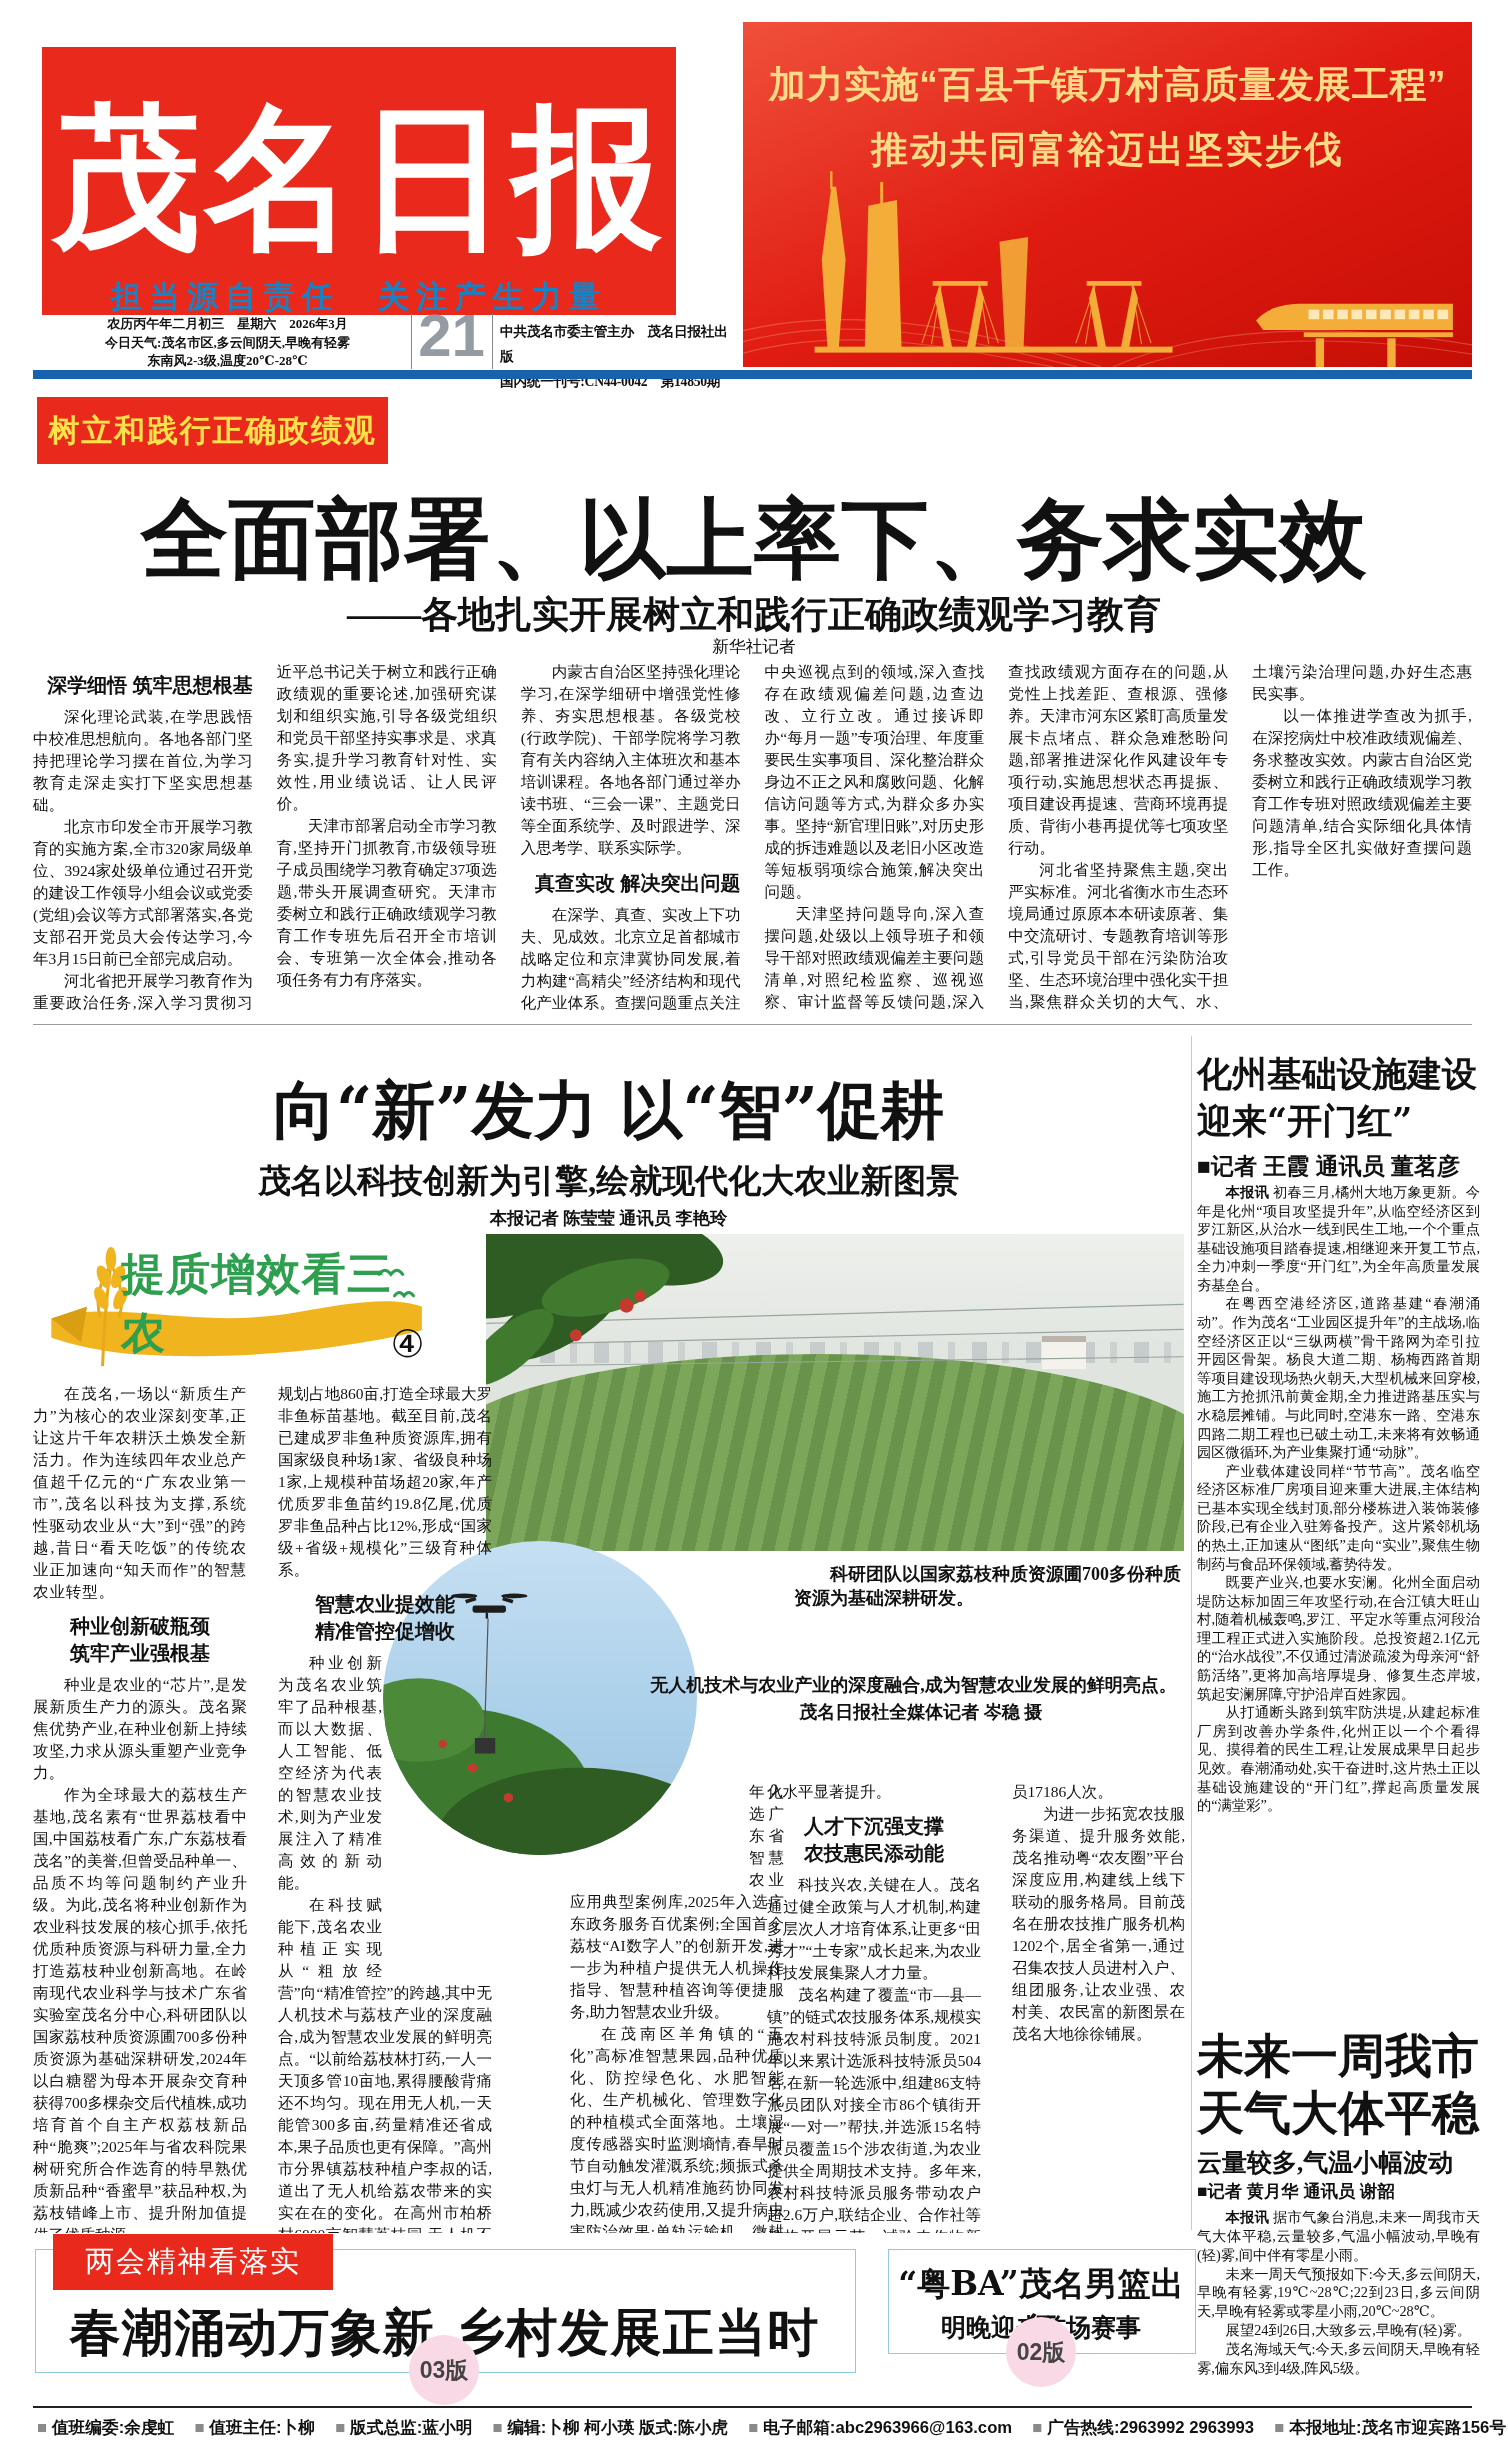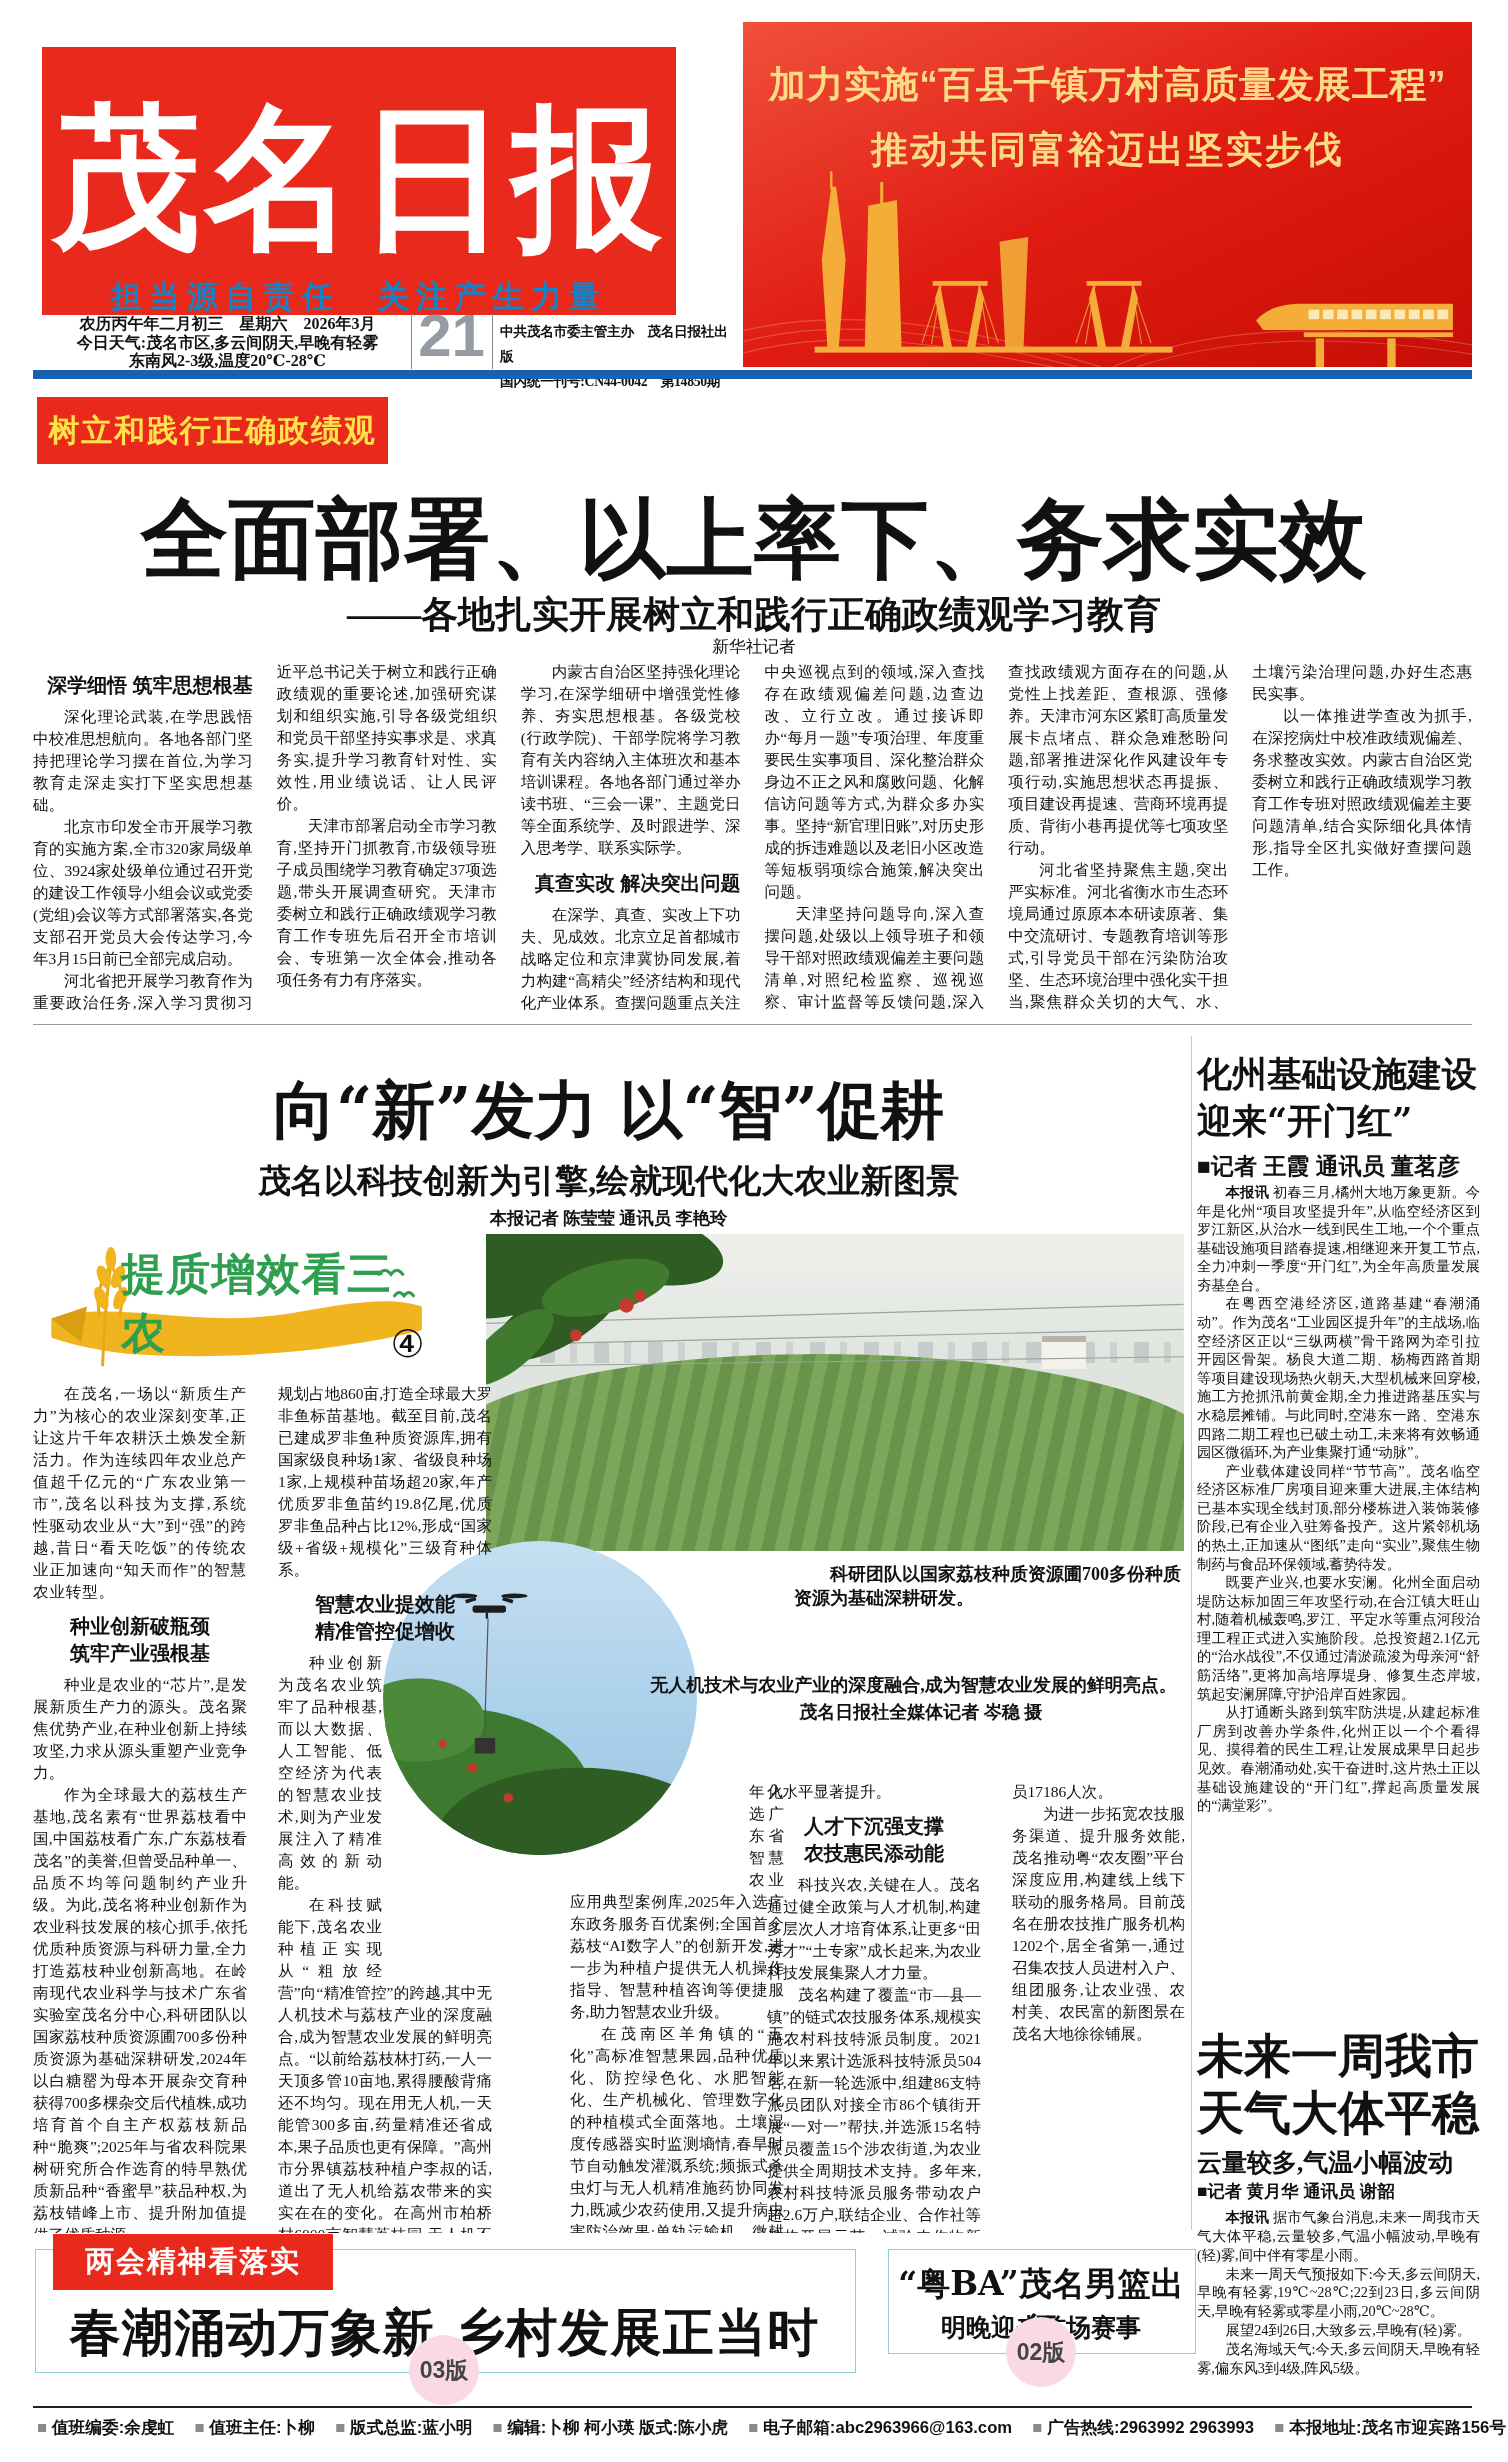--- a/index.html
+++ b/index.html
@@ -5,21 +5,21 @@
   html,body{margin:0;padding:0;background:#e9e9e9;}
   .page{position:relative;width:1508px;height:2462px;background:#ffffff;overflow:hidden;
         font-family:"Liberation Serif","DejaVu Serif",serif;color:#111;}
   
   .masthead{position:absolute;left:42px;top:47px;width:634px;height:268px;background:#e8291c;
             display:flex;align-items:center;justify-content:center;}
   .masthead-title{color:#fff;font-size:149px;font-weight:900;letter-spacing:4.8px;
             font-family:"DejaVu Serif",serif;transform:scaleY(1.05);}
   .slogan{position:absolute;left:42px;top:276px;width:634px;text-align:center;color:#1583c5;
             font-size:31px;font-weight:bold;letter-spacing:7.2px;font-family:"Liberation Sans",sans-serif;}
-  .dates{position:absolute;left:53px;top:315px;width:349px;font-size:16px;line-height:18.5px;
+  .dates{position:absolute;left:53px;top:315px;width:349px;font-size:13px;line-height:18.5px;
             font-weight:bold;text-align:center;}
   .vdiv{position:absolute;width:1.2px;background:#8a8a8a;}
   .day-number{position:absolute;left:418px;top:306px;width:67px;text-align:center;color:#949ba3;
             font-size:60px;font-weight:bold;font-family:"Liberation Sans",sans-serif;line-height:60px;}
   .pubinfo{position:absolute;left:500px;top:319px;width:234px;font-size:13.7px;line-height:25px;
             font-weight:bold;letter-spacing:-0.3px;}
   .banner{position:absolute;left:743px;top:21.5px;width:729px;height:345px;overflow:hidden;
             background:linear-gradient(155deg,#f0503a 0%,#e01c12 50%,#c60e06 100%);}
   .banner-t1{position:absolute;left:0;top:38px;width:100%;text-align:center;color:#fbdb86;
             font-size:37px;font-weight:bold;font-family:"Liberation Sans",sans-serif;letter-spacing:0.6px;}
@@ -83,21 +83,21 @@
             font-weight:900;font-family:"DejaVu Serif",serif;}
   .wx-subtitle{position:absolute;left:1197px;top:2146px;width:283px;font-size:25px;font-weight:bold;}
   .wx-byline{position:absolute;left:1197px;top:2179px;width:283px;font-size:17.3px;font-weight:bold;
             font-family:"Liberation Sans",sans-serif;}
   .wx-body{position:absolute;left:1197px;top:2208px;width:283px;height:189px;font-size:14.3px;line-height:1.32;
             text-align:justify;overflow:hidden;}
   .lead-tag{font-weight:bold;}
   
   .box1{position:absolute;left:35px;top:2249px;width:819px;height:122px;border:1.8px solid #8fcbdb;}
   .box1-label{position:absolute;left:53px;top:2234px;width:280px;height:56px;background:#e8291c;color:#fff;
-            font-size:29px;font-weight:bold;font-family:"Liberation Sans",sans-serif;letter-spacing:1.8px;
+            font-size:29px;font-weight:normal;font-family:"Liberation Sans",sans-serif;letter-spacing:1.8px;
             display:flex;align-items:center;justify-content:center;}
   .box1-title{position:absolute;left:35px;top:2299px;width:819px;text-align:center;font-size:51px;
             font-weight:900;font-family:"DejaVu Serif",serif;letter-spacing:1.2px;}
   .box2{position:absolute;left:888px;top:2249px;width:306px;height:103px;border:1.8px solid #8fcbdb;}
   .box2-title{position:absolute;left:888px;top:2262px;width:306px;text-align:center;font-size:33px;
             font-weight:900;font-family:"DejaVu Serif",serif;}
   .box2-sub{position:absolute;left:888px;top:2311px;width:306px;text-align:center;font-size:25px;font-weight:bold;}
   .page-dot{position:absolute;width:70px;height:70px;border-radius:50%;background:#f9d9e5;color:#444;
             font-size:23px;font-weight:bold;display:flex;align-items:center;justify-content:center;
             font-family:"Liberation Sans",sans-serif;}

